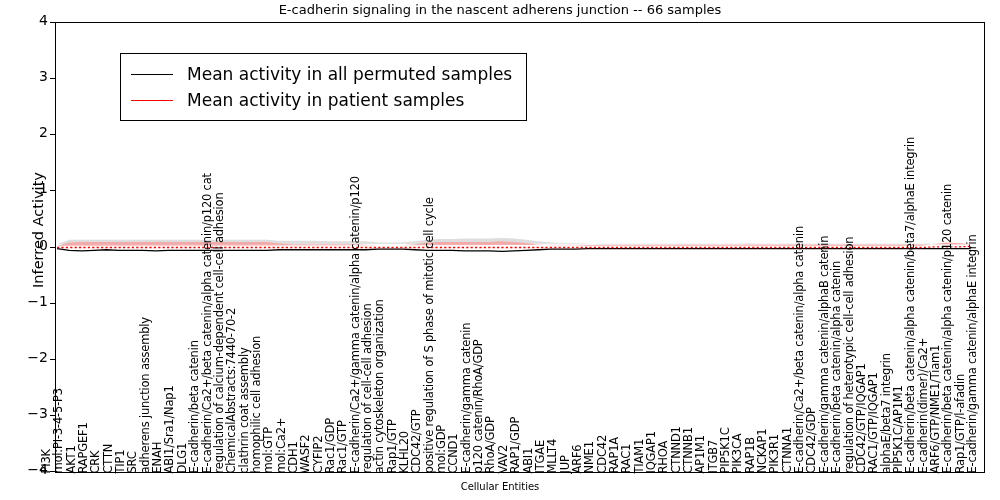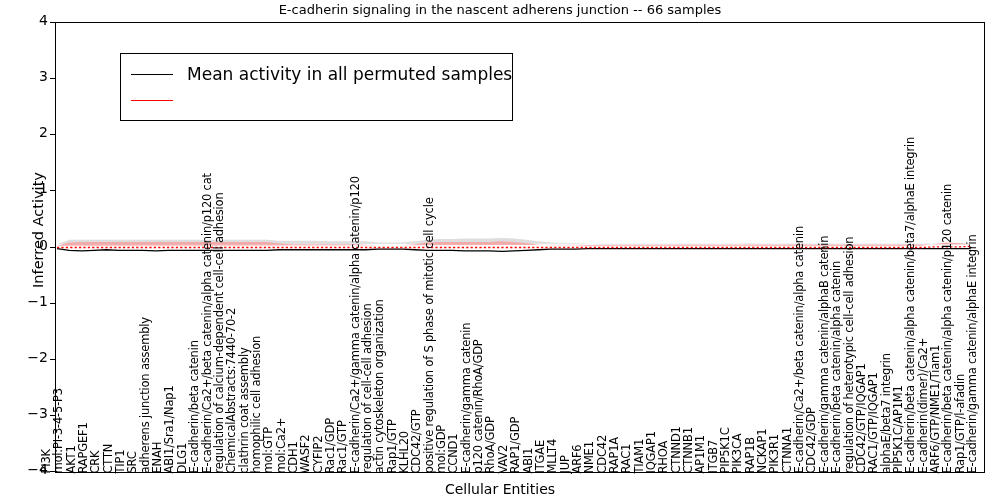--- a/index.html
+++ b/index.html
@@ -84,21 +84,21 @@
     height: 1px;
     background: #000;
   }
   
   #xlabel {
     position: absolute;
     left: 0;
     top: 481px;
     width: 1000px;
     text-align: center;
-    font-size: 14px;
+    font-size: 10px;
     color: #000;
   }
   #xticks {
     position: absolute;
     left: 55px;
     top: 473px;
     width: 930px;
     height: 0;
   }
   .xtick-label {
@@ -112,21 +112,21 @@
     white-space: nowrap;
     letter-spacing: -0.2px;
   }
   
   #legend {
     position: absolute;
     left: 64px;
     top: 30px;
     border: 1.1px solid #000;
     background: #ffffff;
-    padding: 7px 0 7px 10px;
+    padding: 7px 14px 7px 10px;
     box-sizing: border-box;
   }
   .legend-row {
     display: flex;
     align-items: center;
     height: 26px;
   }
   .legend-swatch {
     width: 42px;
     height: 0;
@@ -170,20 +170,21 @@
         <path d="M1.00 224.50 L13.35 224.50 L25.69 224.50 L38.04 224.50 L50.39 224.50 L62.73 224.50 L75.08 224.50 L87.43 224.50 L99.77 224.50 L112.12 224.50 L124.47 224.50 L136.81 224.50 L149.16 224.50 L161.51 224.50 L173.85 224.50 L186.20 224.50 L198.55 224.50 L210.89 224.50 L223.24 224.50 L235.59 224.50 L247.93 224.50 L260.28 224.50 L272.63 224.50 L284.97 224.50 L297.32 224.50 L309.67 224.50 L322.01 224.50 L334.36 224.50 L346.71 224.50 L359.05 224.50 L371.40 224.50 L383.75 224.50 L396.09 224.50 L408.44 224.50 L420.79 224.50 L433.13 224.50 L445.48 224.50 L457.83 224.50 L470.17 224.50 L482.52 224.50 L494.87 224.50 L507.21 224.50 L519.56 224.50 L531.91 224.50 L544.25 224.50 L556.60 224.50 L568.95 224.50 L581.29 224.50 L593.64 224.50 L605.99 224.50 L618.33 224.50 L630.68 224.50 L643.03 224.50 L655.37 224.50 L667.72 224.50 L680.07 224.50 L692.41 224.50 L704.76 224.50 L717.11 224.50 L729.45 224.50 L741.80 224.50 L754.15 224.50 L766.49 224.50 L778.84 224.50 L791.19 224.50 L803.53 224.50 L815.88 224.50 L828.23 224.50 L840.57 224.50 L852.92 224.50 L865.27 224.50 L877.61 223.94 L889.96 223.94 L902.31 223.94 L914.65 223.38 L927.00 NaN " fill="none" stroke="#ff0000" stroke-width="1.3" stroke-dasharray="2.2,2.2"></path>
       </svg>
 
     <div id="legend">
         <div class="legend-row">
           <span class="legend-swatch" style="border-top-color: rgb(0, 0, 0);"></span>
           <span class="legend-text">Mean activity in all permuted samples</span>
         </div>
         <div class="legend-row">
           <span class="legend-swatch" style="border-top-color: rgb(255, 0, 0);"></span>
+          <span class="legend-text">Mean activity in patient samples</span>
         </div>
       </div>
   </div>
 
   <div id="xticks">
       <div class="xtick-label" style="left: -3px;">PI3K</div>
       <div class="xtick-label" style="left: 9.34667px;">mol:PI-3-4-5-P3</div>
       <div class="xtick-label" style="left: 21.6933px;">AKT1</div>
       <div class="xtick-label" style="left: 34.04px;">RAPGEF1</div>
       <div class="xtick-label" style="left: 46.3867px;">CRK</div>

